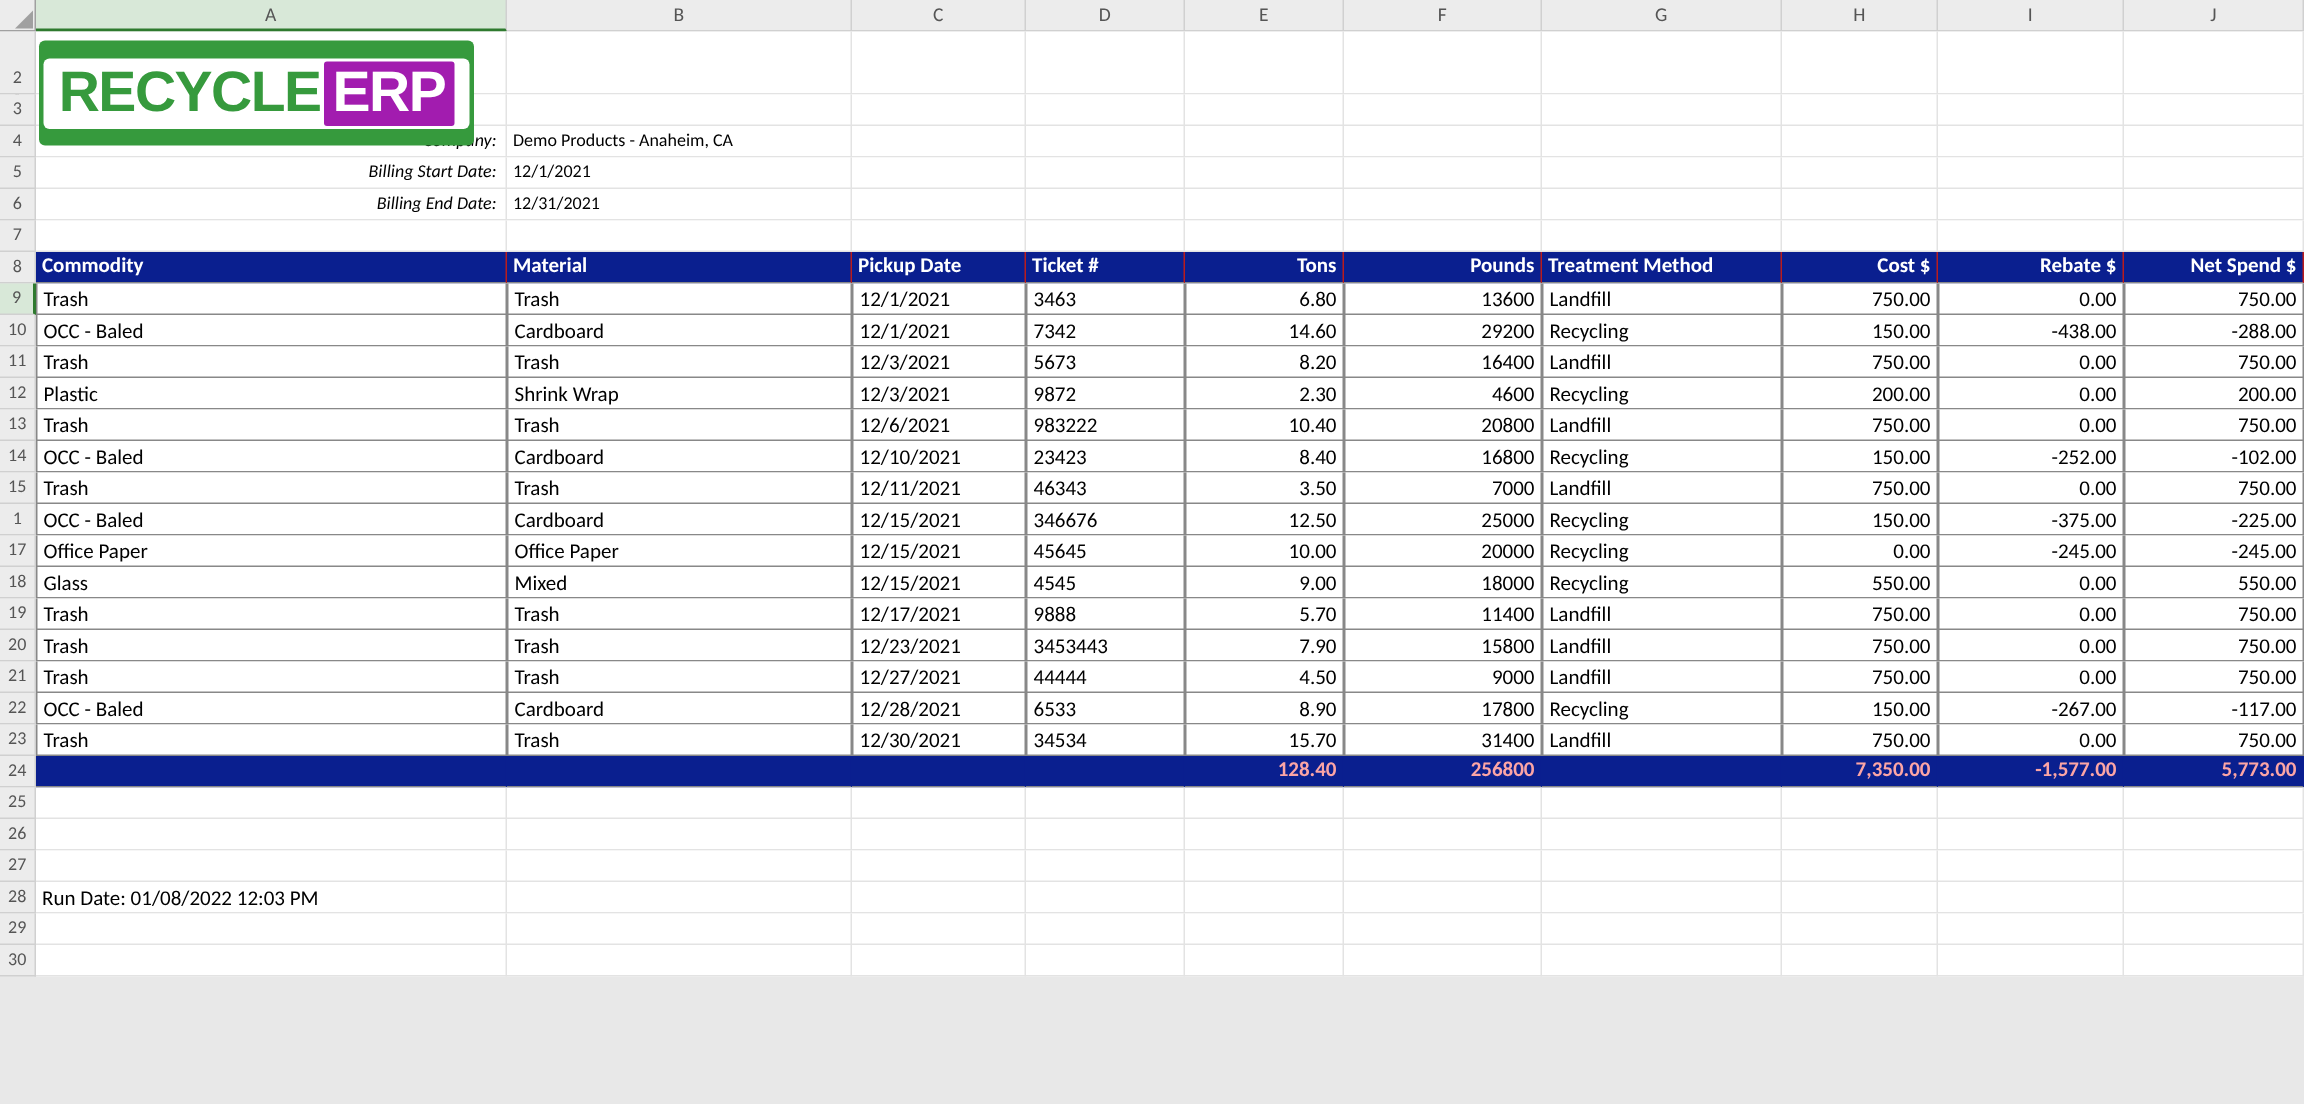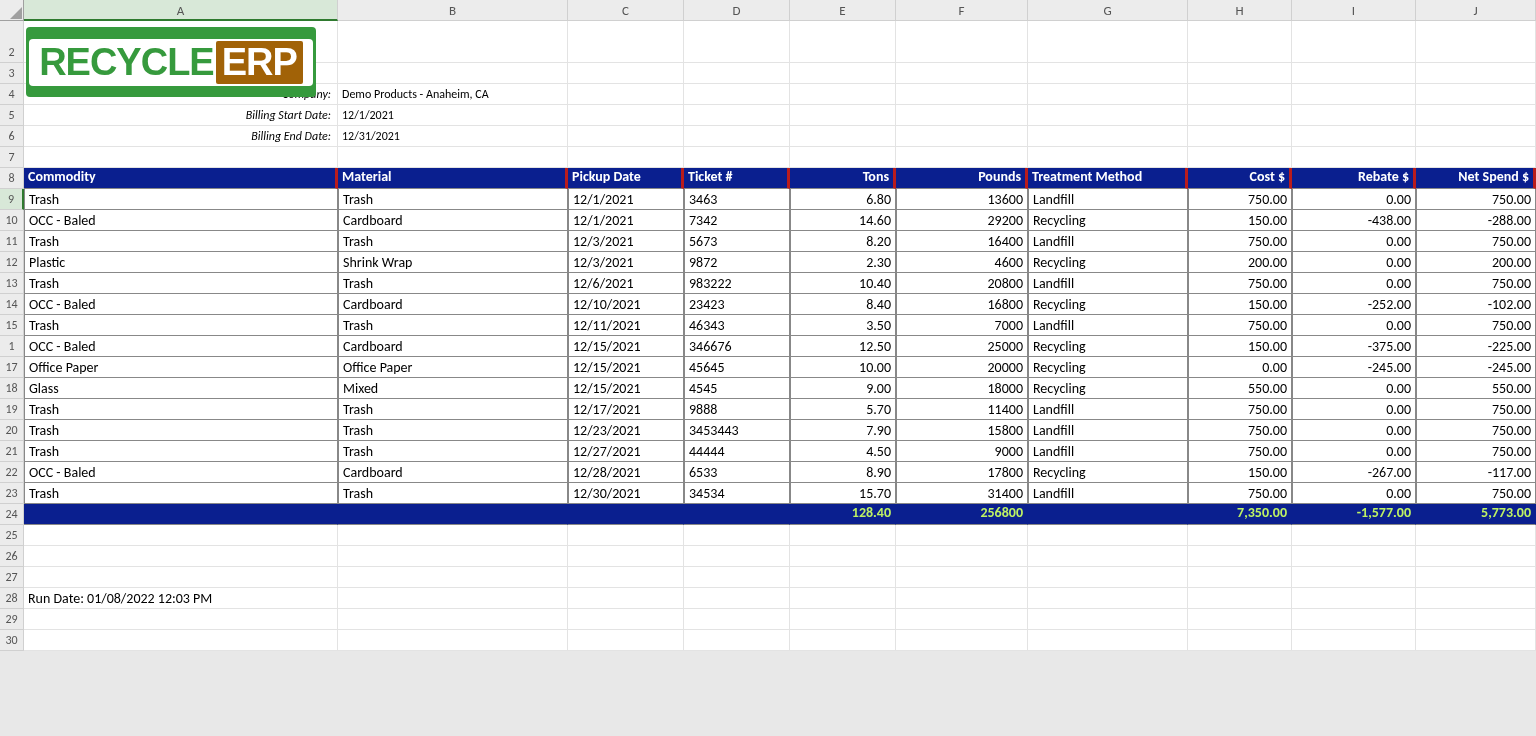--- a/index.html
+++ b/index.html
@@ -79,28 +79,28 @@
     text-align: right;
     padding-right: 6px;
   }
   .val-it {
     font-size: 12px;
   }
   .hdr {
     background: #0a1f8f;
     color: #fff;
     font-weight: bold;
-    border-right: 3px solid #b91c1c;
+    border-right: 1px solid #b91c1c;
     border-bottom: 1px solid #888;
     padding: 0 4px;
   }
   .hdr.r { text-align: right; }
   .tot {
     background: #0a1f8f;
-    color: #bef264;
+    color: #fca5a5;
     font-weight: bold;
     border-right: 1px solid #0a1f8f;
     border-bottom: 1px solid #888;
     text-align: right;
     padding: 0 4px;
   }
   .tcell {
     background: #fff;
     border: 1px solid #888;
     border-top: none;
@@ -127,21 +127,21 @@
     font-family: Arial, sans-serif;
     font-weight: 900;
     font-size: 38px;
     letter-spacing: -1px;
     padding: 2px 10px;
     border-radius: 4px;
     display: flex;
     align-items: center;
   }
   .logo-inner .erp-box {
-    background: #a16207;
+    background: #a21caf;
     color: #fff;
     padding: 0 6px;
     border-radius: 2px;
     margin-left: 2px;
   }
 </style>
 </head>
 <body>
 
 <div class="logo">

